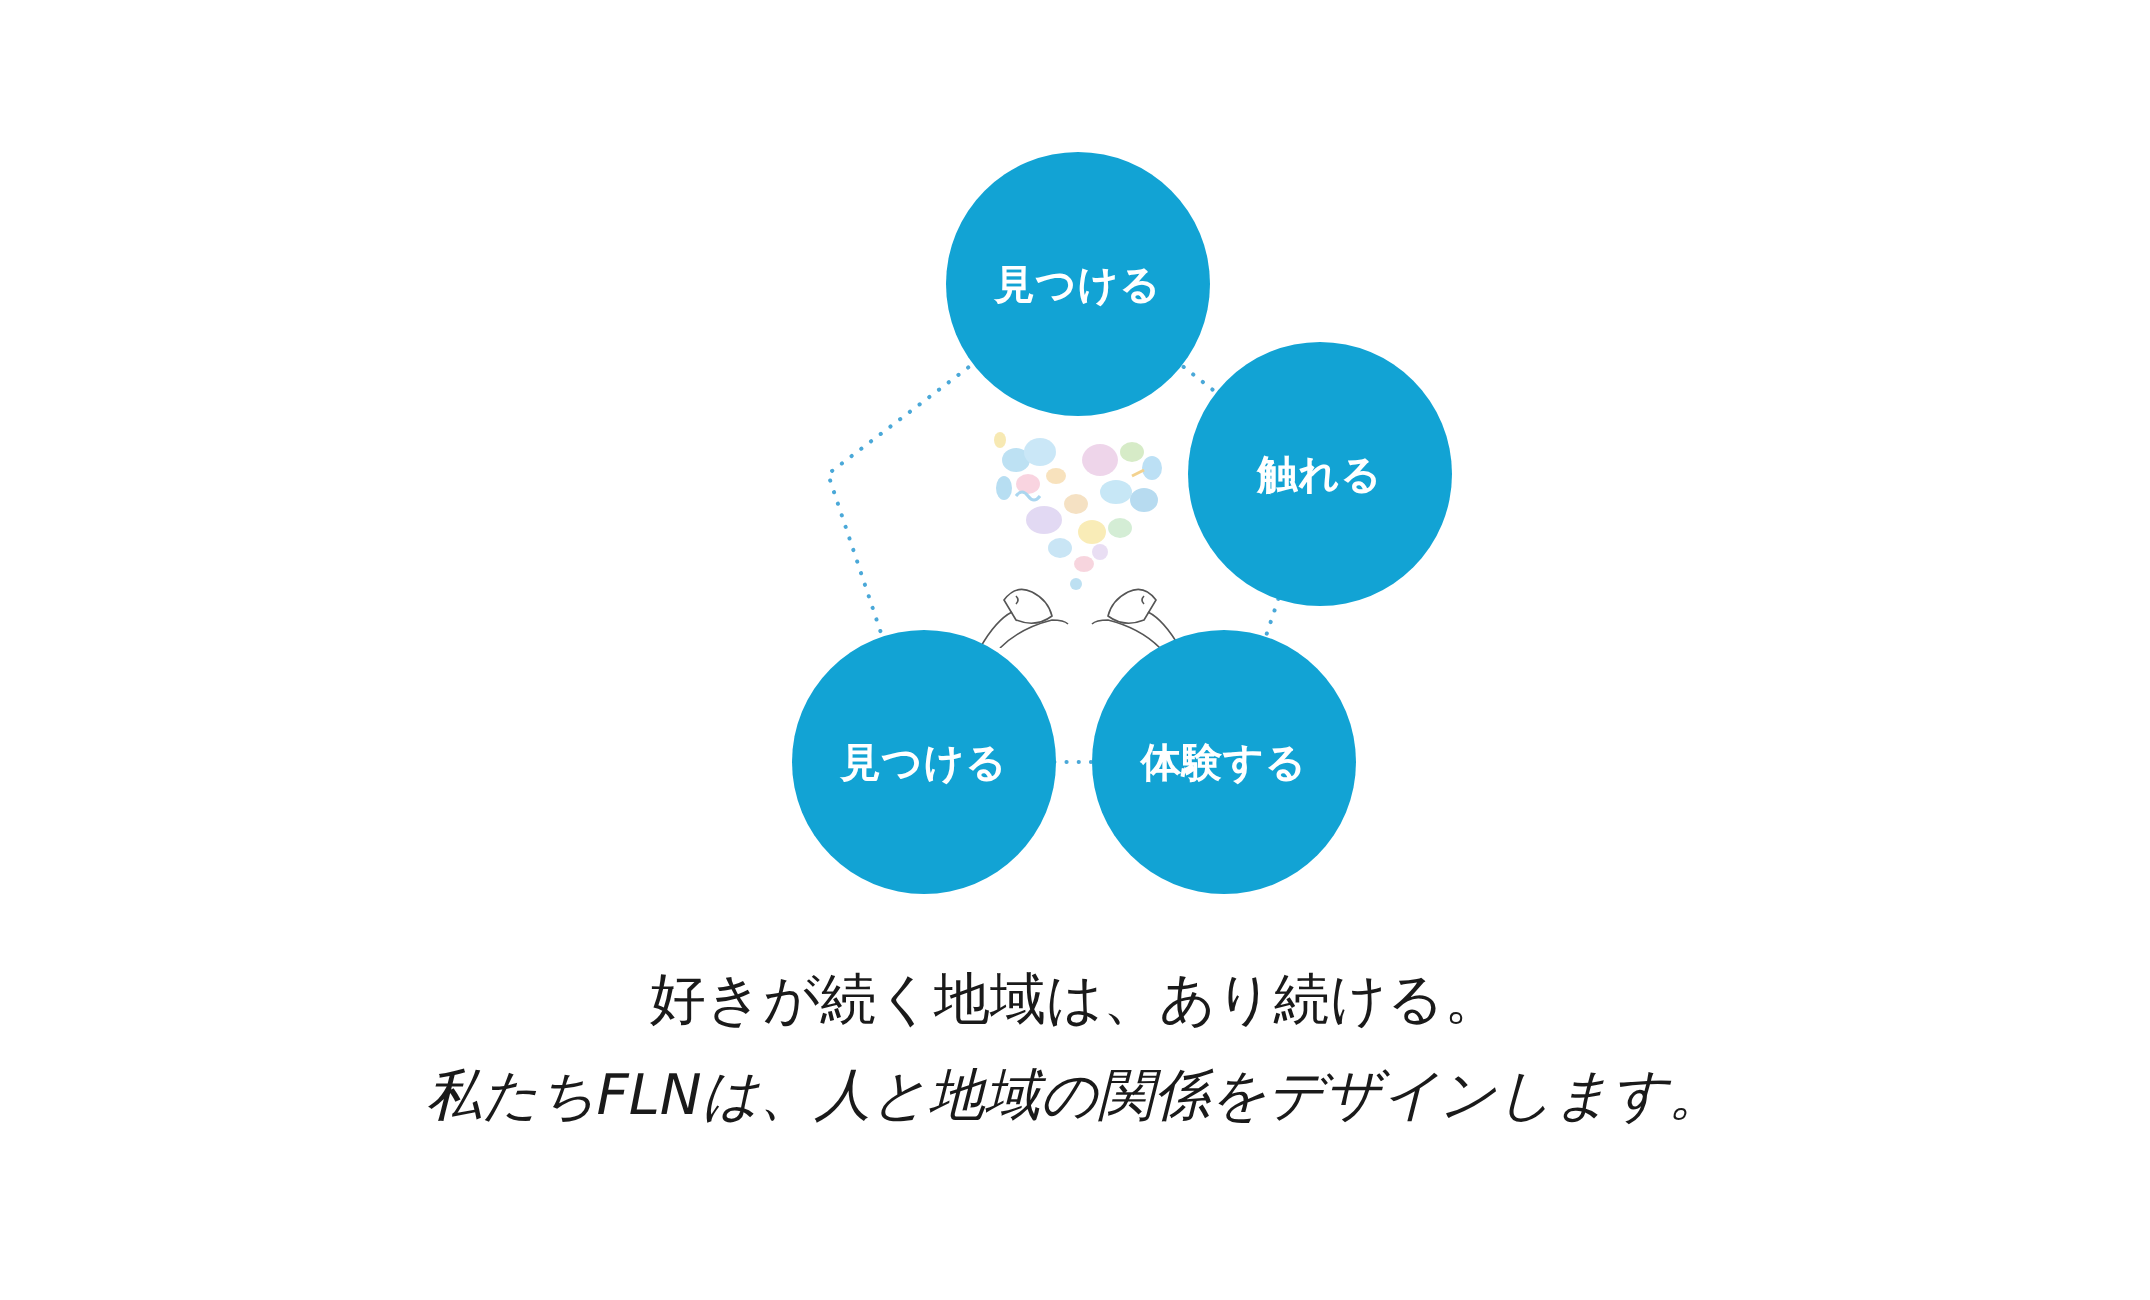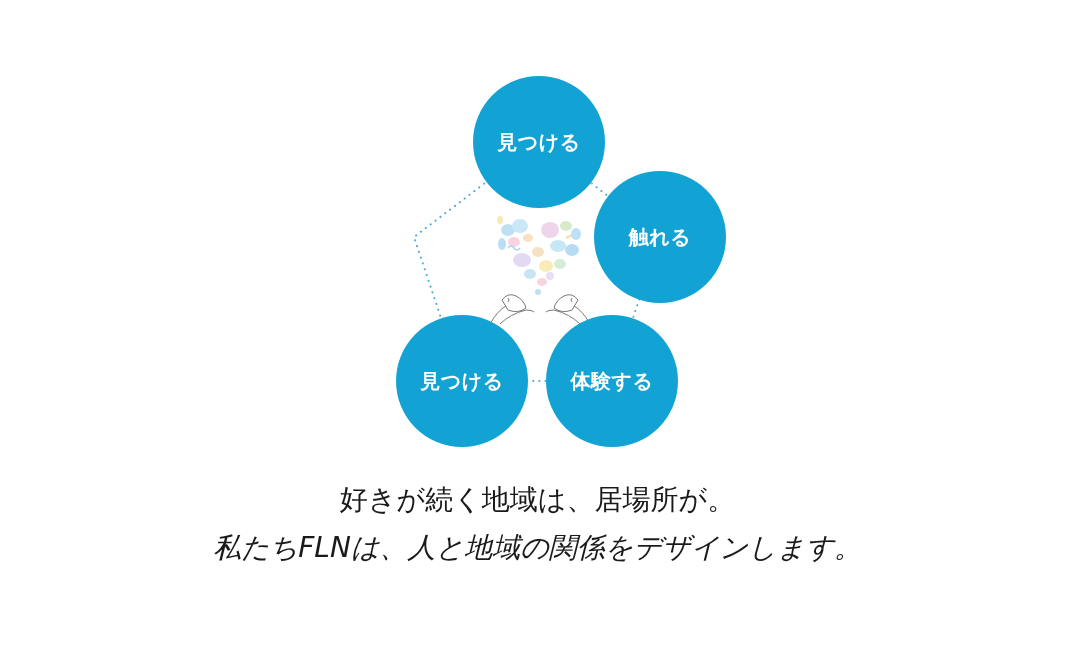--- a/index.html
+++ b/index.html
@@ -73,14 +73,14 @@
     <span>体験する</span>
   </div>
   <div class="circle" style="left:594px; top:171px; background:#12a3d4;">
     <span>触れる</span>
   </div>
   <div class="circle" style="left:396px; top:315px; background:#12a3d4;">
     <span>見つける</span>
   </div>
 </div>
 
-<div class="tagline" style="top:480px;">好きが続く地域は、居場所が。</div>
+<div class="tagline" style="top:480px;">好きが続く地域は、あり続ける。</div>
 <div class="tagline" style="top:528px;font-style:italic;">私たちFLNは、人と地域の関係をデザインします。</div>
 
 </body></html>

